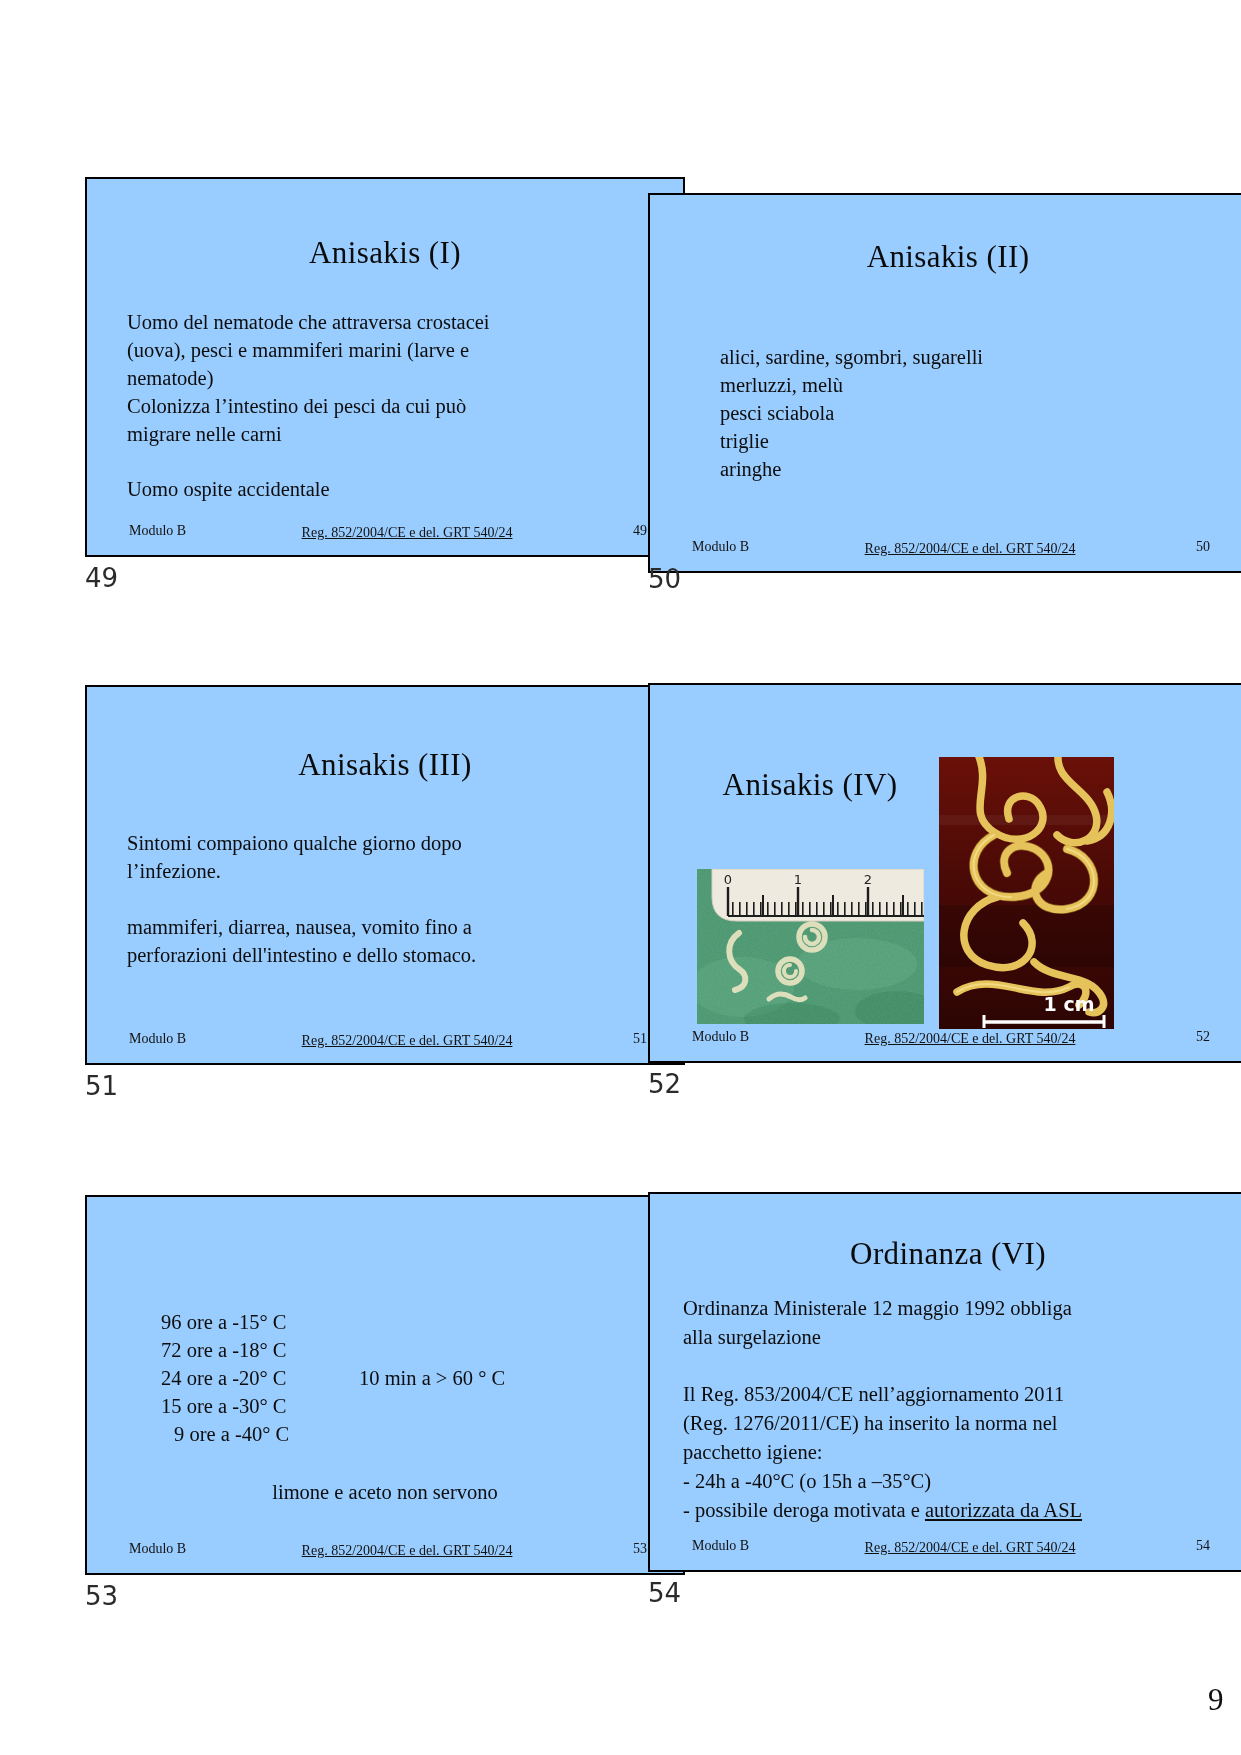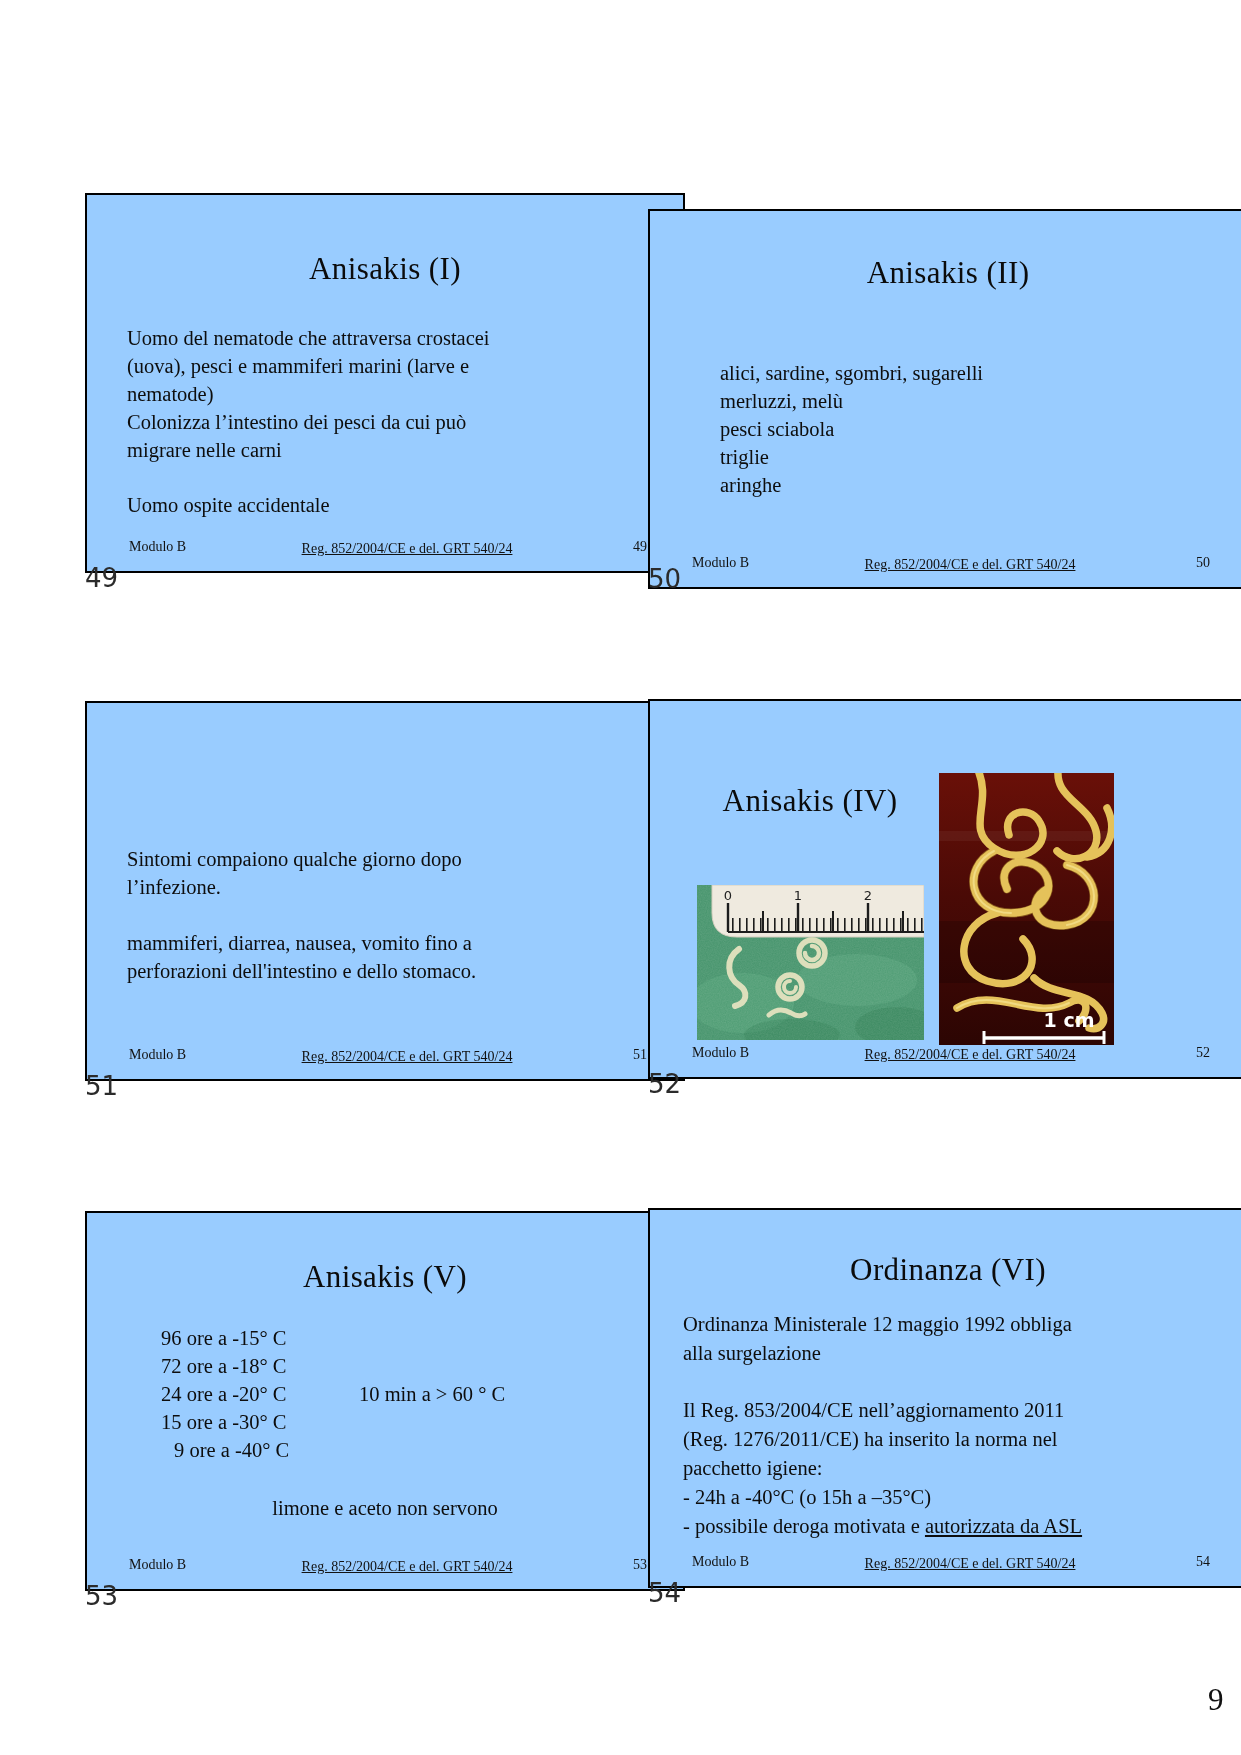--- a/index.html
+++ b/index.html
@@ -2,21 +2,21 @@
 <html><head>
 <meta charset="utf-8">
 <style>
   html,body{margin:0;padding:0;background:#ffffff;}
   .page{
     position:relative;width:1241px;height:1755px;background:#ffffff;
     font-family:"Liberation Serif",serif;color:#0d0d0d;overflow:hidden;
   }
   .slide{
     position:absolute;width:600px;height:380px;background:#99ccff;
-    border:2px solid #000;box-sizing:border-box;margin-top:16px;
+    border:2px solid #000;box-sizing:border-box;
   }
   .s49{left:85px;top:177px}
   .s50{left:648px;top:193px}
   .s51{left:85px;top:685px}
   .s52{left:648px;top:683px}
   .s53{left:85px;top:1195px}
   .s54{left:648px;top:1192px}
 
   .slide-title{
     position:absolute;left:0;right:0;margin:0;text-align:center;
@@ -101,20 +101,21 @@
       <div class="body-line">aringhe</div>
     </div>
     <footer class="slide-footer">
       <span class="f-left">Modulo B</span>
       <span class="f-center">Reg. 852/2004/CE e del. GRT 540/24</span>
       <span class="f-right">50</span>
     </footer>
   </section>
 
   <section class="slide s51">
+    <h2 class="slide-title">Anisakis (III)</h2>
     <div class="body">
       <div class="body-line">Sintomi compaiono qualche giorno dopo</div>
       <div class="body-line">l’infezione.</div>
       <div class="body-line"></div>
       <div class="body-line">mammiferi, diarrea, nausea, vomito fino a</div>
       <div class="body-line">perforazioni dell'intestino e dello stomaco.</div>
     </div>
     <footer class="slide-footer">
       <span class="f-left">Modulo B</span>
       <span class="f-center">Reg. 852/2004/CE e del. GRT 540/24</span>
@@ -209,21 +210,20 @@
     </div>
 
     <footer class="slide-footer">
       <span class="f-left">Modulo B</span>
       <span class="f-center">Reg. 852/2004/CE e del. GRT 540/24</span>
       <span class="f-right">52</span>
     </footer>
   </section>
 
   <section class="slide s53">
-    <h2 class="slide-title">Anisakis (V)</h2>
     <div class="body freeze">
       <div class="body-line">96 ore a -15° C</div>
       <div class="body-line">72 ore a -18° C</div>
       <div class="body-line">24 ore a -20° C</div>
       <div class="body-line">15 ore a -30° C</div>
       <div class="body-line">9 ore a -40° C</div>
     </div>
     <div class="body heat">10 min a &gt; 60 ° C</div>
     <div class="body note">limone e aceto non servono</div>
     <footer class="slide-footer">

